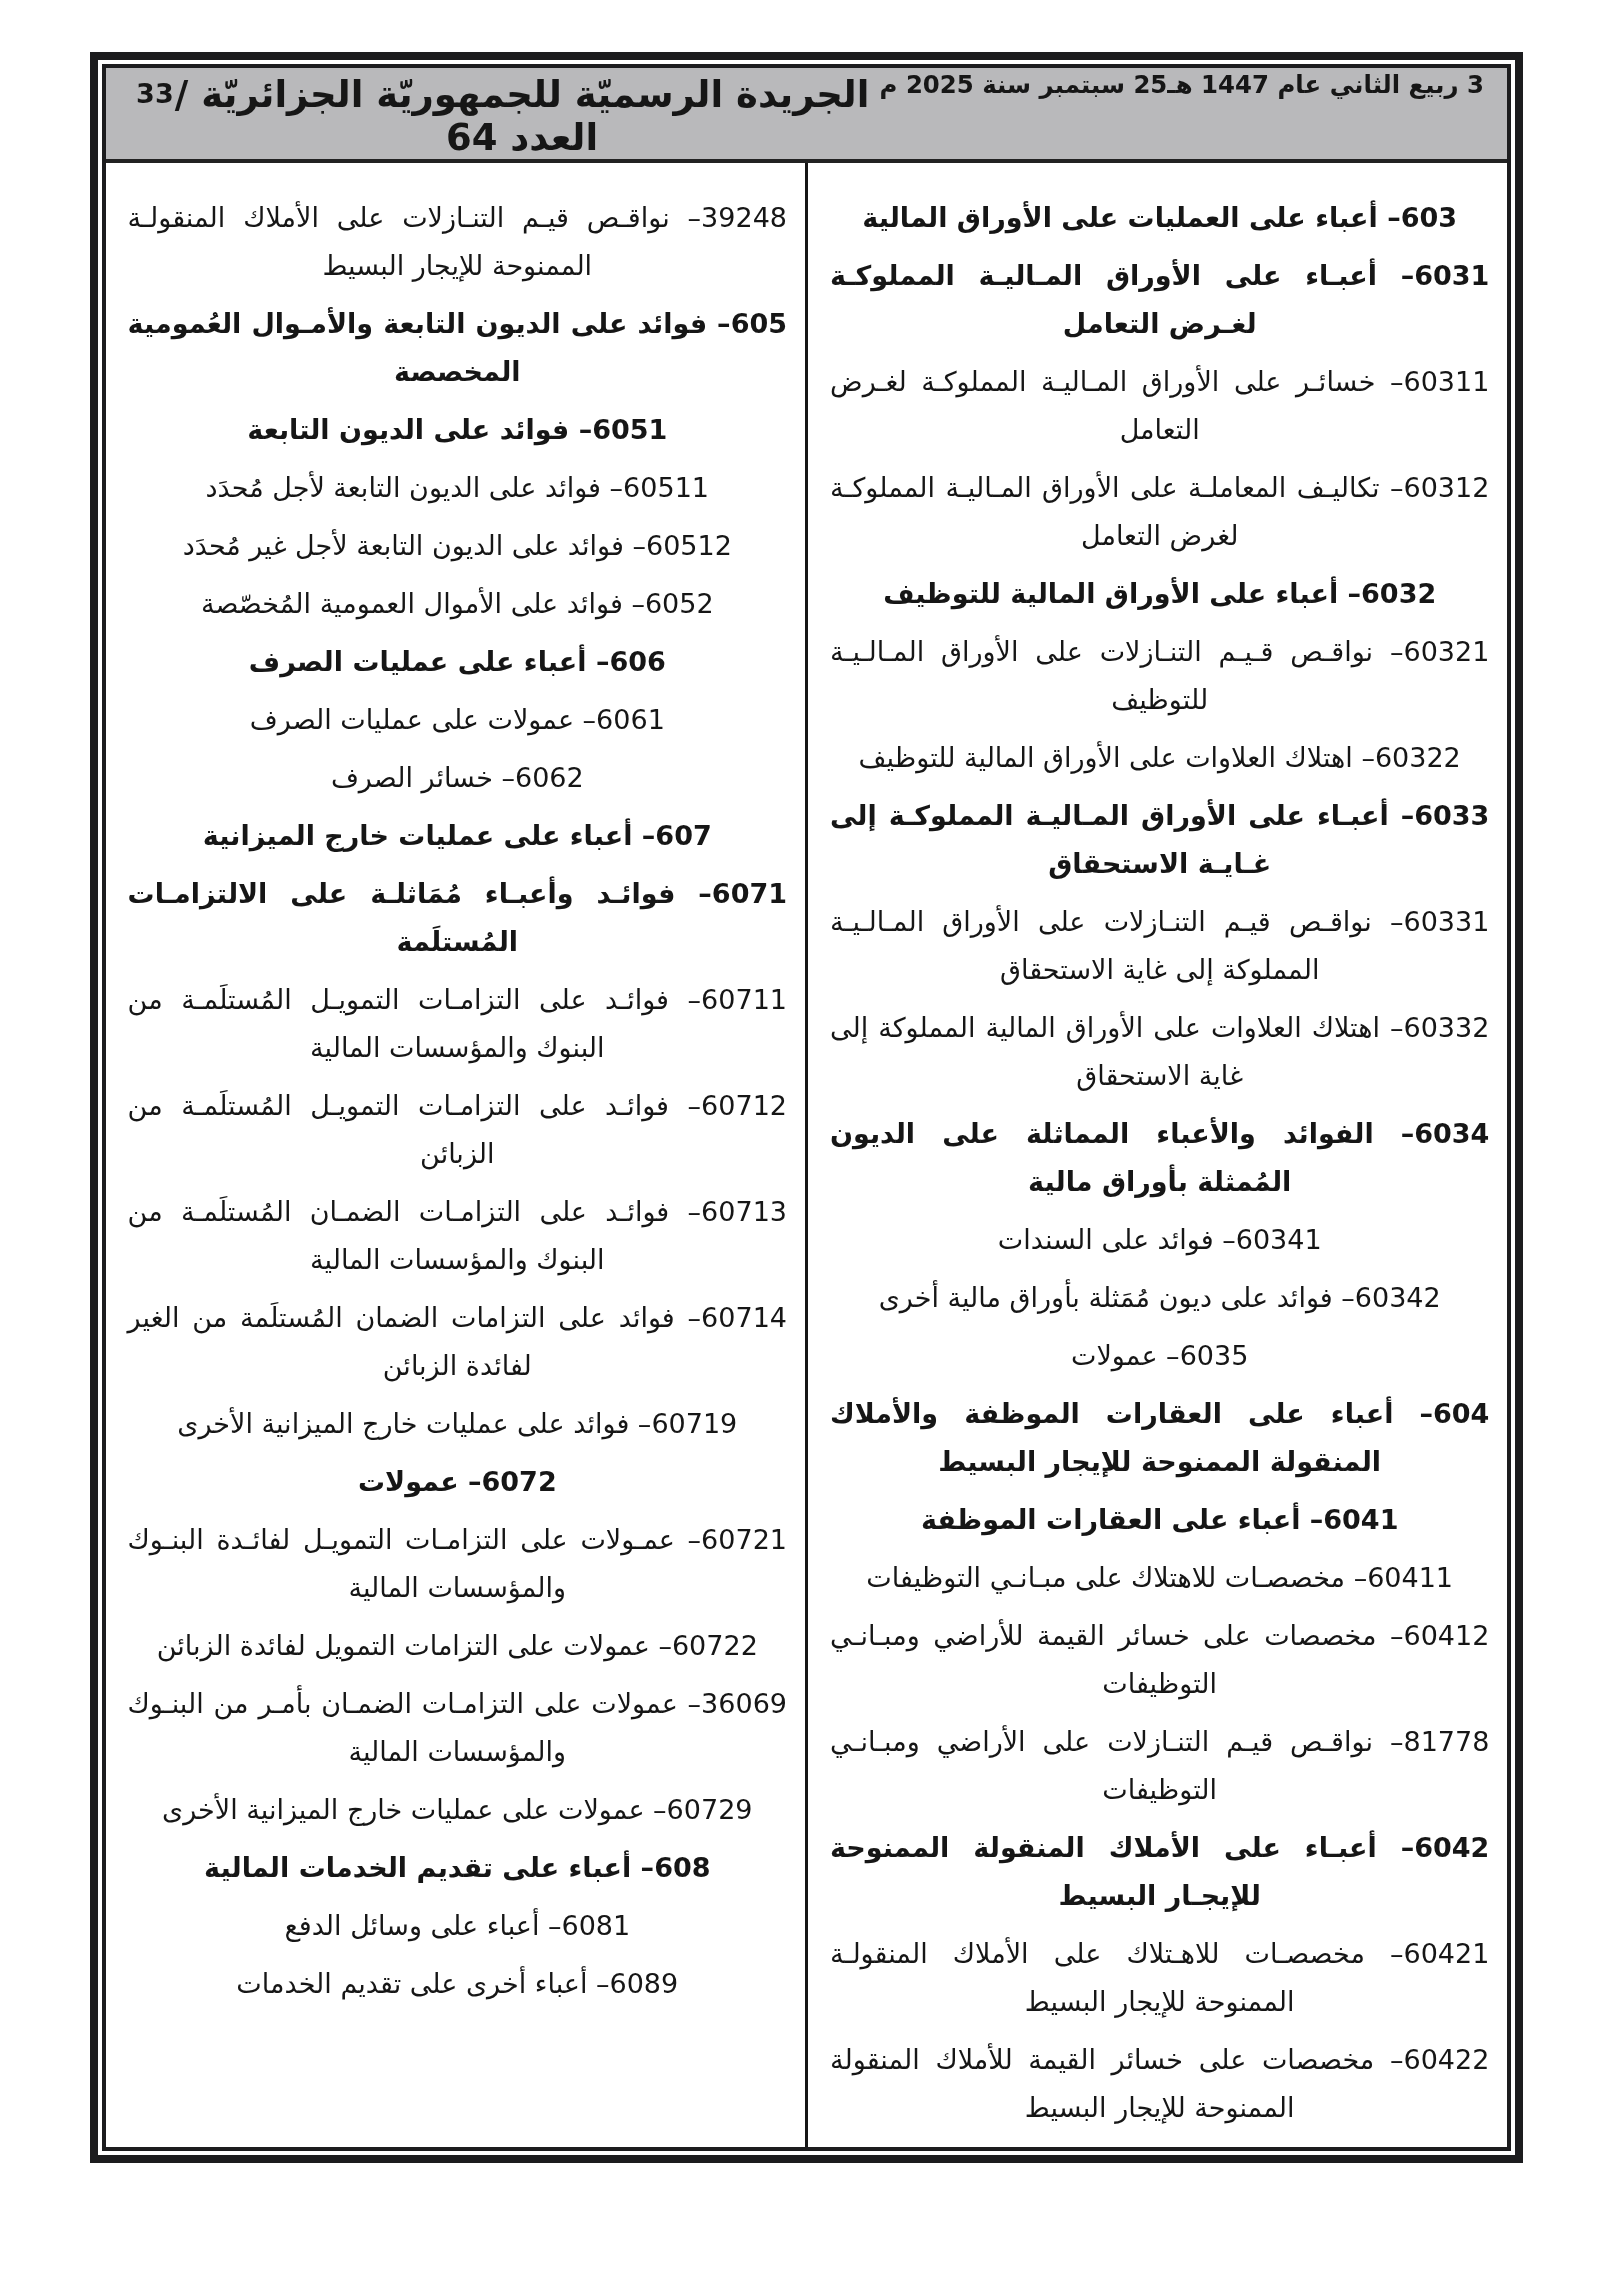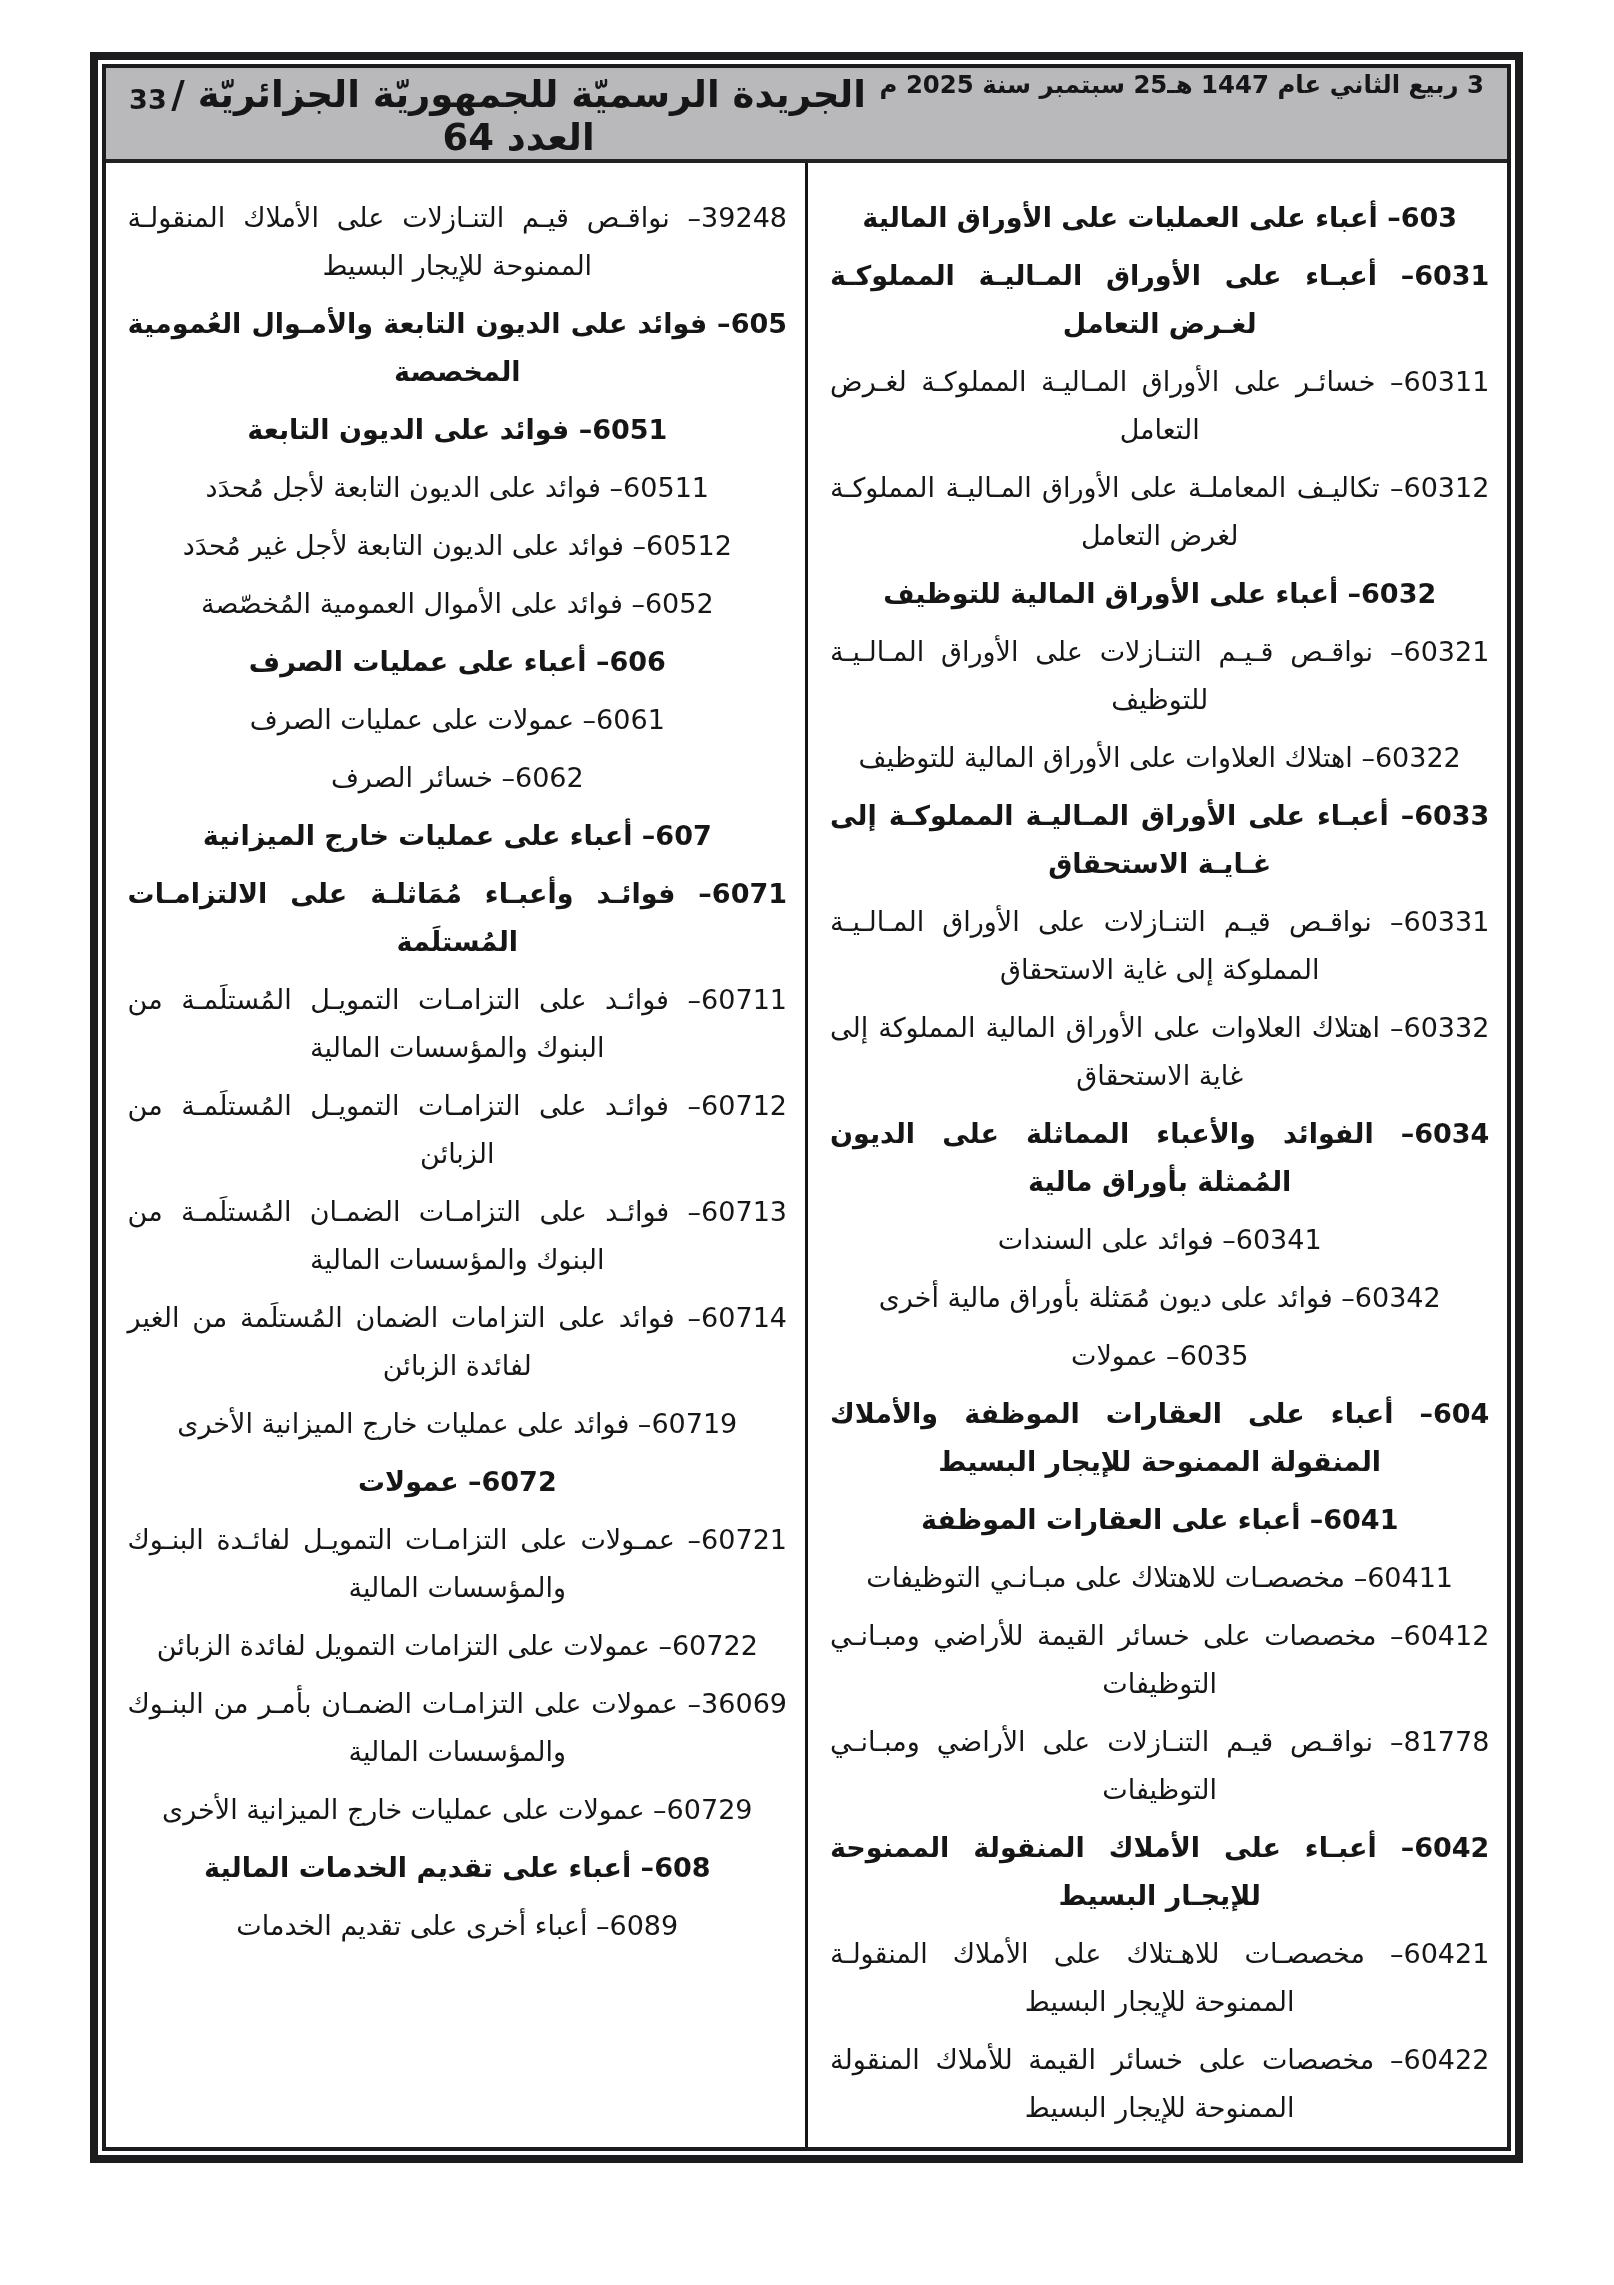--- a/index.html
+++ b/index.html
@@ -60,21 +60,22 @@
     text-align: center;
     font-weight: bold;
     font-size: 37px;
     padding-top: 5.4px;
   }
   .page-number {
     align-self: flex-start;
     direction: ltr;
     font-weight: bold;
     font-size: 27px;
-    padding-top: 16px;
+    padding-top: 10px;
+    margin-left: 7px;
   }
   .content {
     flex: 1 1 auto;
     display: flex;
     direction: rtl;
     overflow: hidden;
   }
   .col {
     flex: 1 1 0;
     box-sizing: border-box;
@@ -150,20 +151,21 @@
             <p class="entry">60712– فوائـد على التزامـات التمويـل المُستلَمـة من الزبائن</p>
             <p class="entry">60713– فوائـد على التزامـات الضمـان المُستلَمـة من البنوك والمؤسسات المالية</p>
             <p class="entry">60714– فوائد على التزامات الضمان المُستلَمة من الغير لفائدة الزبائن</p>
             <p class="entry">60719– فوائد على عمليات خارج الميزانية الأخرى</p>
             <p class="entry bold">6072– عمولات</p>
             <p class="entry">60721– عمـولات على التزامـات التمويـل لفائـدة البنـوك والمؤسسات المالية</p>
             <p class="entry">60722– عمولات على التزامات التمويل لفائدة الزبائن</p>
             <p class="entry">36069– عمولات على التزامـات الضمـان بأمـر من البنـوك والمؤسسات المالية</p>
             <p class="entry">60729– عمولات على عمليات خارج الميزانية الأخرى</p>
             <p class="entry bold">608– أعباء على تقديم الخدمات المالية</p>
+            <p class="entry">6081– أعباء على وسائل الدفع</p>
             <p class="entry">6089– أعباء أخرى على تقديم الخدمات</p>
           </div>
       </div>
 
     </div>
   </div>
 </div>
 
 
 </body></html>

